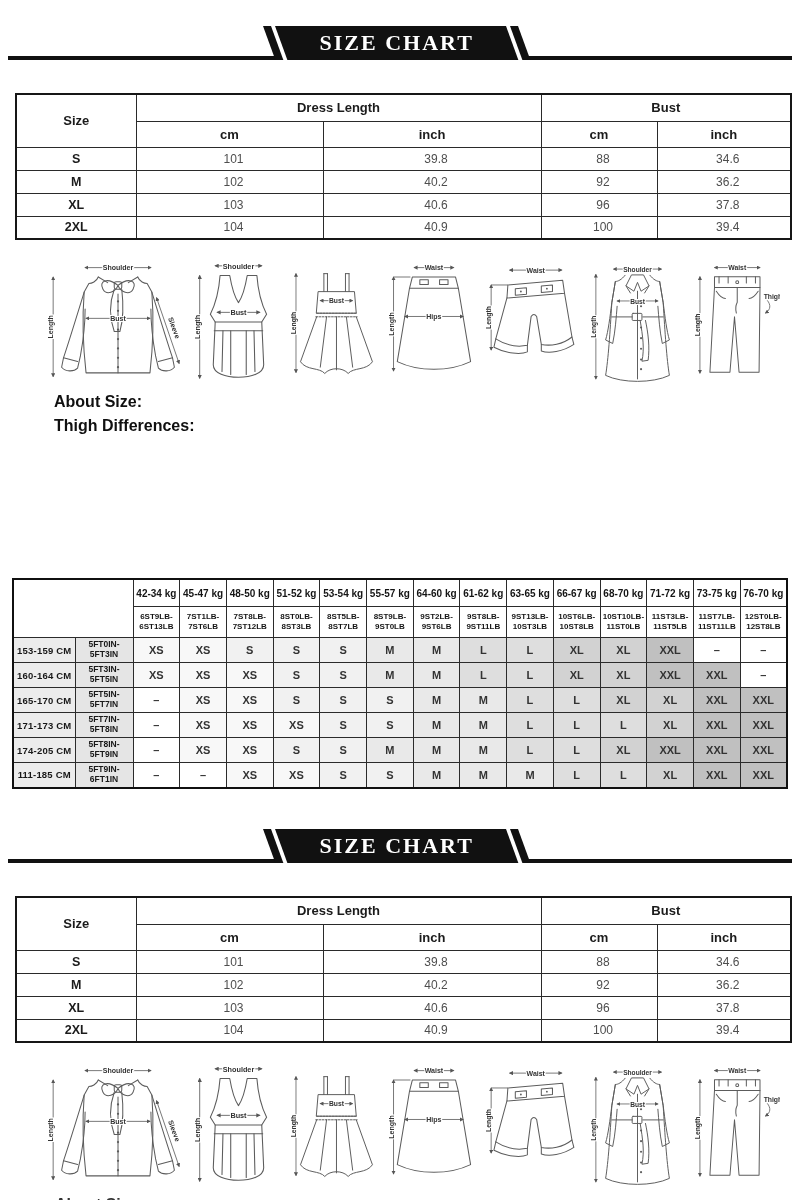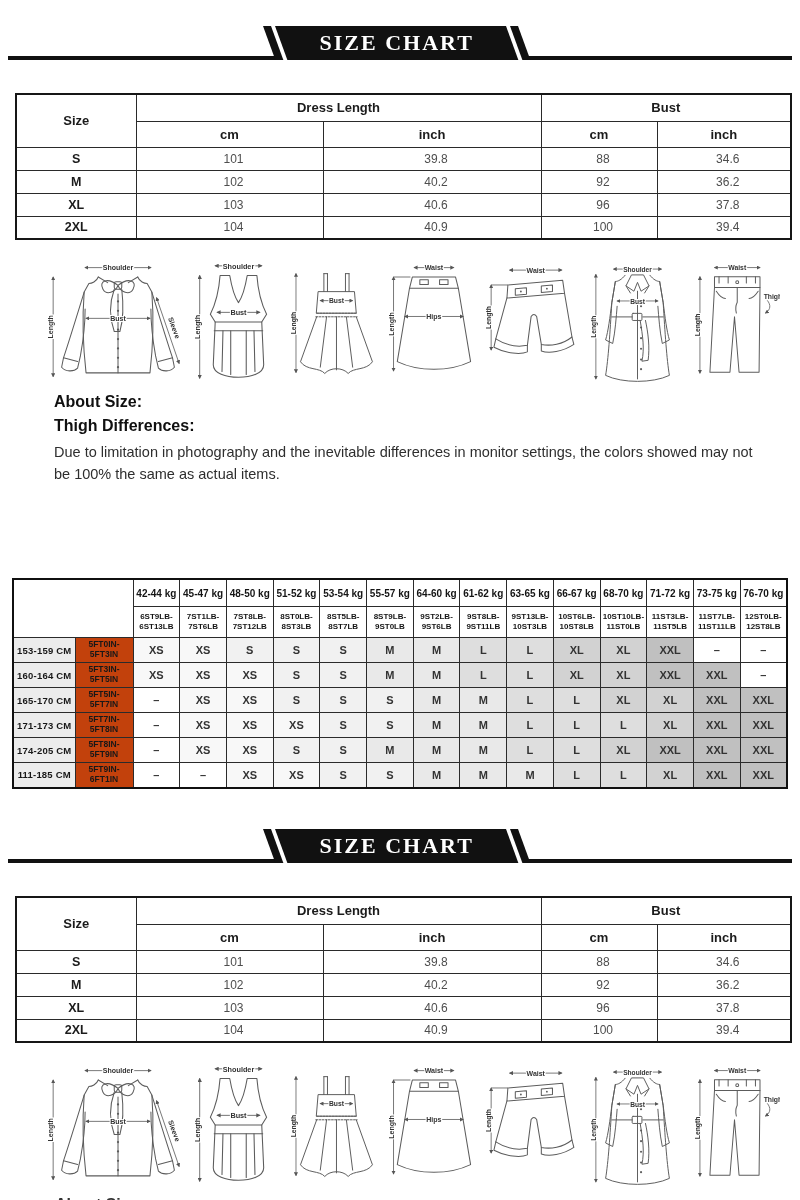--- a/index.html
+++ b/index.html
@@ -42,21 +42,21 @@
   .about .tx{font-size:14.5px;line-height:1.55;color:#2e2e2e;margin:0 0 10px 0;}
 
   
   .mx{position:absolute;left:12px;top:578px;width:776px;border-collapse:collapse;table-layout:fixed;
       border:2px solid #101010;}
   .mx th,.mx td{border:1px solid #2b2b2b;text-align:center;vertical-align:middle;padding:0;overflow:hidden;}
   .mx tr.h1 th{height:26px;font-size:10px;font-weight:700;background:#fff;color:#141414;}
   .mx tr.h2 th{height:30px;font-size:8px;font-weight:700;white-space:pre-line;line-height:1.2;background:#fff;color:#141414;}
   .mx tbody tr{height:25px;}
   .mx-cm{font-size:9.5px;font-weight:600;background:#ececec;letter-spacing:.2px;color:#181818;}
-  .mx-ft{font-size:8.5px;font-weight:700;background:#c2410c;white-space:pre-line;line-height:1.15;color:#181818;}
+  .mx-ft{font-size:8.5px;font-weight:700;background:#e5e5e5;white-space:pre-line;line-height:1.15;color:#181818;}
   .mx-cell{font-size:11px;font-weight:600;color:#333;}
   .mx-corner{position:relative;background-color:#0d0d0d;
      background-image:linear-gradient(to bottom right,transparent calc(50% - 1px),#fff calc(50% - 1px),
                       #fff calc(50% + 1px),transparent calc(50% + 1px));}
   .corner-w,.corner-h{position:absolute;color:#fff;font-family:"DejaVu Serif",serif;
      font-style:italic;font-weight:700;letter-spacing:1px;transform:rotate(-17deg);}
   .corner-w{top:5px;right:8px;font-size:13px;}
   .corner-h{bottom:5px;left:6px;font-size:13px;}
 
   .cutoff{position:absolute;left:55px;top:1196px;font-size:16px;font-weight:700;color:#333;}
@@ -260,37 +260,36 @@
       <path class="gpath" d="M30,34 C34,40 38,42 40,42 M76,34 C72,40 68,42 66,42"></path>
       <path class="mline" d="M86,44 C90,49 90,54 84,58" marker-end="url(#ar)"></path>
       <text class="glbl" x="82" y="42" text-anchor="start">Thigh</text>
     </svg>
   </div>
 </div>
 
   <div class="about">
     <p class="hd">About Size:</p>
     <p class="hd">Thigh Differences:</p>
-    <p class="tx">Due to limitation in photography and the inevitable differences in monitor settings, the colors showed may not be 100% the same as actual items.</p>
   </div>
 
   <table class="mx">
     <colgroup>
       <col style="width:62px">
         <col style="width:58px">
         <col span="14">
     </colgroup>
     <thead>
       <tr class="h1">
         <th class="mx-corner" colspan="2" rowspan="2">
           <span class="corner-w">Weight</span>
           <span class="corner-h">Height</span>
         </th>
 
-      <th>42-44 kg</th>
+      <th>42-34 kg</th>
           <th>45-47 kg</th>
           <th>48-50 kg</th>
           <th>51-52 kg</th>
           <th>53-54 kg</th>
           <th>55-57 kg</th>
           <th>64-60 kg</th>
           <th>61-62 kg</th>
           <th>63-65 kg</th>
           <th>66-67 kg</th>
           <th>68-70 kg</th>

